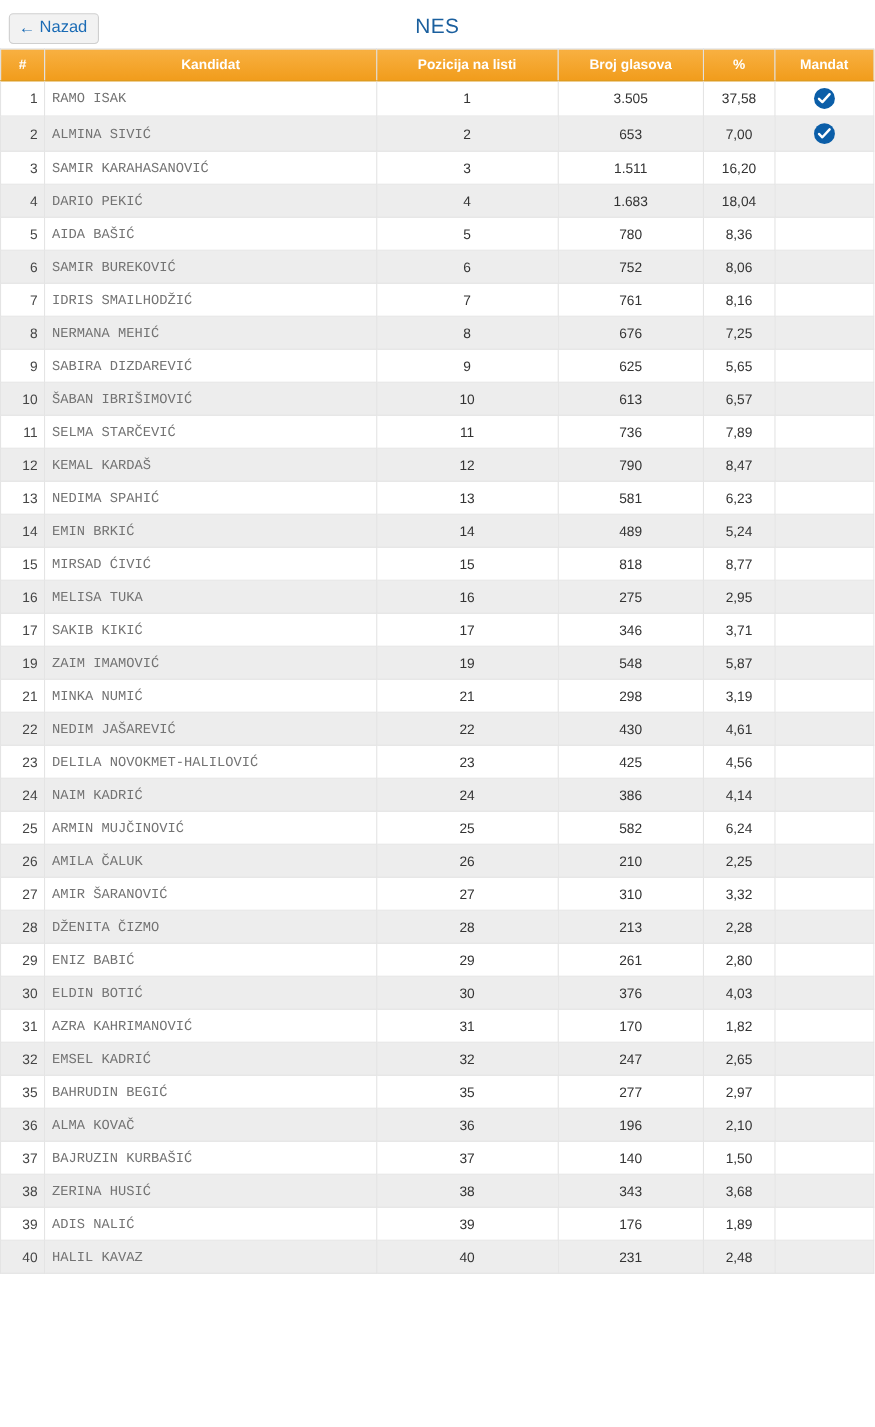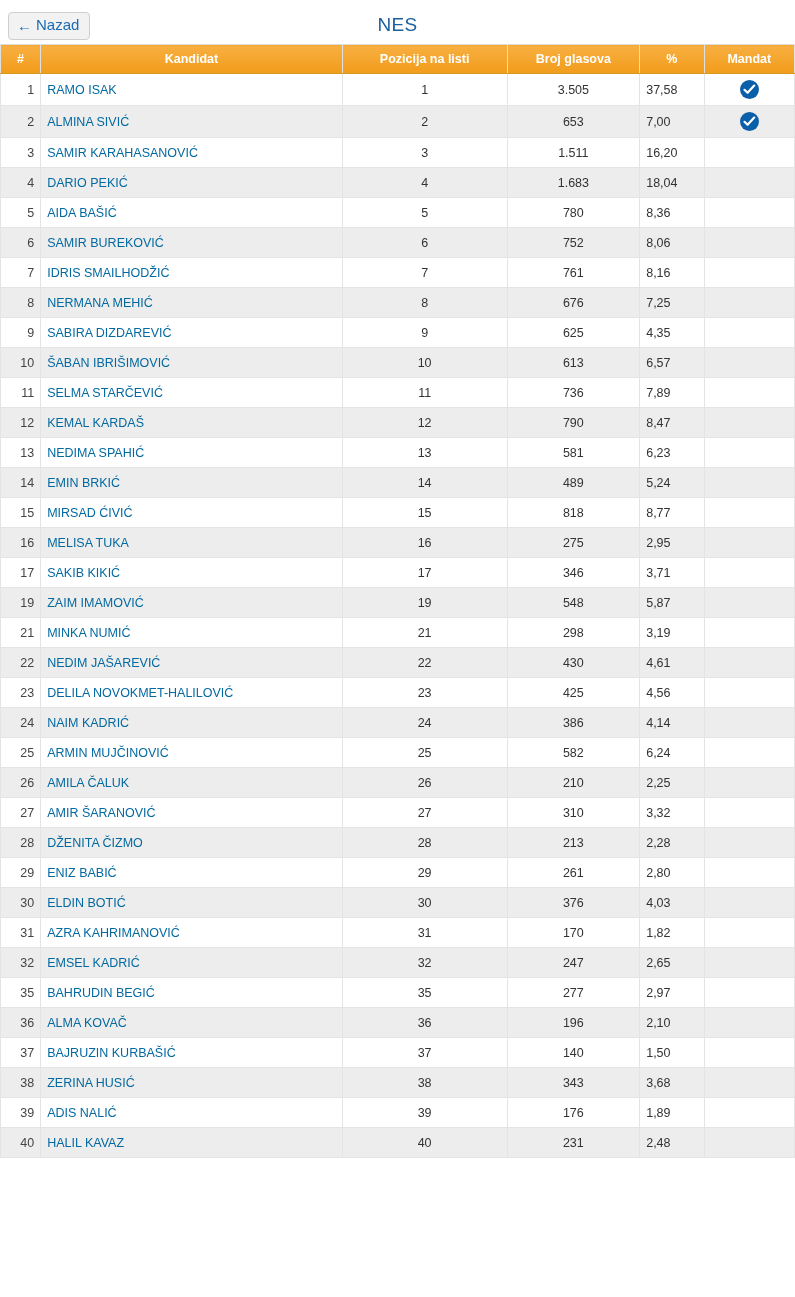--- a/index.html
+++ b/index.html
@@ -75,24 +75,24 @@
   table.results thead th.col-pct { width: 64px; }
   table.results thead th.col-mandat { width: 90px; text-align: center; }
 
   table.results tbody td {
     border: 1px solid #e4e4e4;
     padding: 6px 6px;
     height: 30px;
     vertical-align: middle;
   }
   td.c-num { text-align: right; width: 40px; padding-right: 8px; color: #444; }
-  td.c-name { text-align: left; padding-left: 10px; color: #0369a1; }
+  td.c-name { text-align: left; padding-left: 10px; color: #737373; font-family: Liberation Mono, monospace; }
   td.c-pos { text-align: center; }
   td.c-votes { text-align: center; }
-  td.c-pct { text-align: left; margin-top: 48px; }
+  td.c-pct { text-align: center; margin-top: 48px; }
   td.c-mandat { text-align: center; }
   tbody tr:nth-child(even) td { background: #ededed; }
   tbody tr:nth-child(odd) td { background: #ffffff; }
 
   .check {
     display: inline-block;
     width: 19px;
     height: 19px;
     border-radius: 50%;
     background: #0b5ea8;
@@ -190,21 +190,21 @@
         <td class="c-pos">8</td>
         <td class="c-votes">676</td>
         <td class="c-pct">7,25</td>
         <td class="c-mandat"></td>
       </tr>
       <tr>
         <td class="c-num">9</td>
         <td class="c-name">SABIRA DIZDAREVIĆ</td>
         <td class="c-pos">9</td>
         <td class="c-votes">625</td>
-        <td class="c-pct">4,35</td>
+        <td class="c-pct">5,65</td>
         <td class="c-mandat"></td>
       </tr>
       <tr>
         <td class="c-num">10</td>
         <td class="c-name">ŠABAN IBRIŠIMOVIĆ</td>
         <td class="c-pos">10</td>
         <td class="c-votes">613</td>
         <td class="c-pct">6,57</td>
         <td class="c-mandat"></td>
       </tr>

